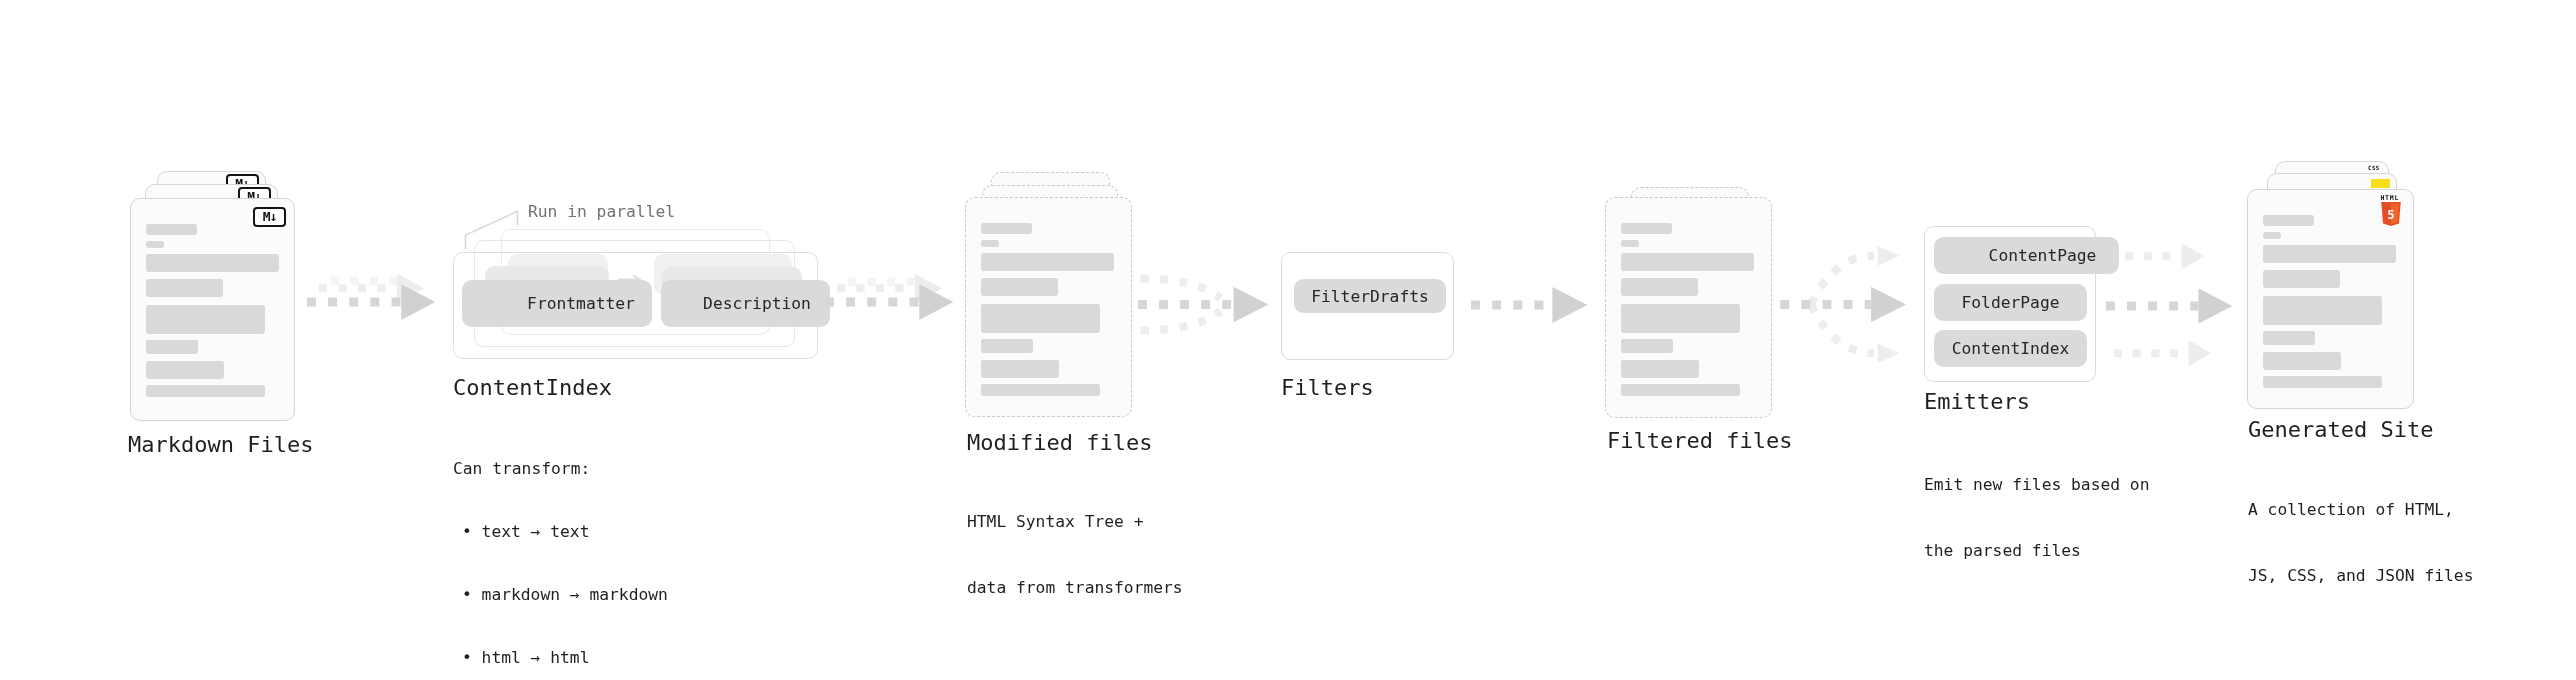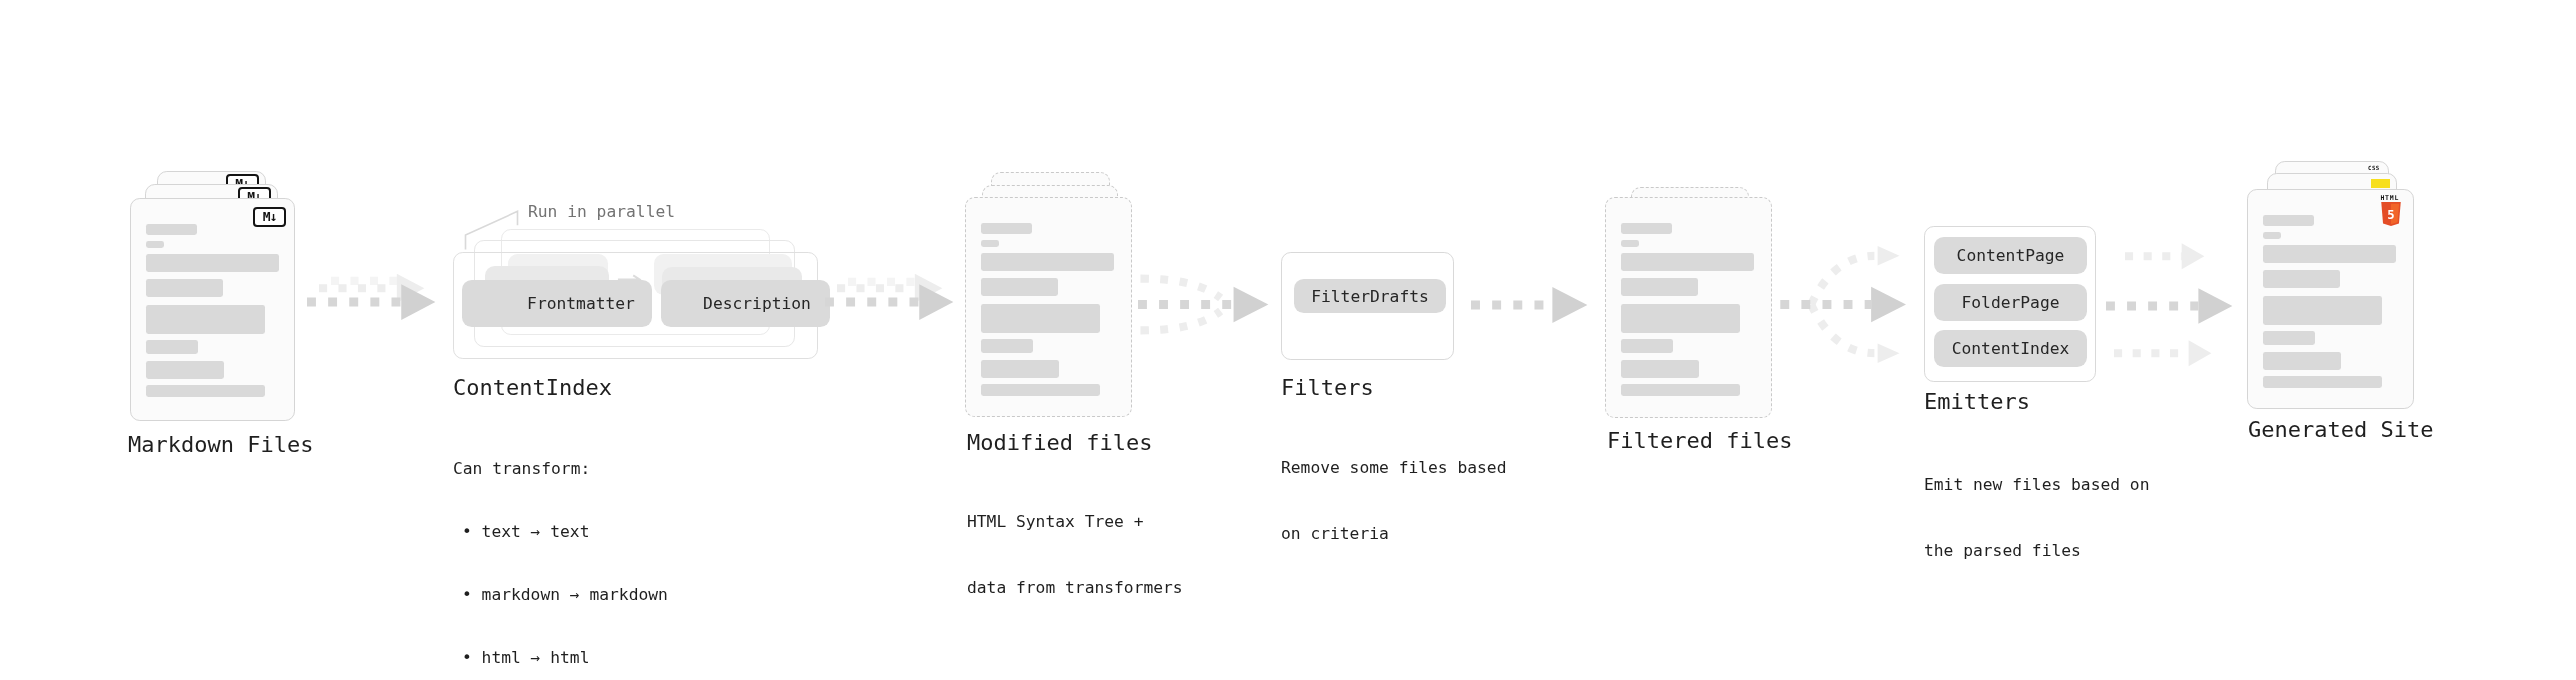--- a/index.html
+++ b/index.html
@@ -151,24 +151,20 @@
   <svg class="abs" style="left:1138px;top:238px;" width="132" height="133" viewBox="0 0 163 164">
     <path d="M3 50 Q 72 50 102 74" fill="none" stroke="#ededed" stroke-width="10" stroke-dasharray="10 14"></path>
     <path d="M3 114 Q 72 114 102 90" fill="none" stroke="#ededed" stroke-width="10" stroke-dasharray="10 14"></path>
     <line x1="0" y1="82" x2="118" y2="82" stroke="#d6d6d6" stroke-width="11" stroke-dasharray="11 15"></line>
     <polygon points="118,60 161,82 118,104" fill="#d1d1d1"></polygon>
   </svg>
 
   <div class="panel" style="left:1281px;top:252px;width:173px;height:108px;"></div>
   <div class="pill" style="left:1294px;top:279px;width:152px;height:34px;">FilterDrafts</div>
   <div class="stage-label" style="left:1281px;top:375px;">Filters</div>
-  <div class="stage-caption" style="left:1281px;top:413px;">
-    <div>Remove some files based</div>
-    <div>on criteria</div>
-  </div>
 
   <svg class="abs" style="left:1471px;top:287px;" width="118" height="36" viewBox="0 0 145 44">
     <line x1="0" y1="22" x2="100" y2="22" stroke="#d6d6d6" stroke-width="11" stroke-dasharray="11 15"></line>
     <polygon points="100,0 143,22 100,44" fill="#d1d1d1"></polygon>
   </svg>
 
   <div class="card dashed" style="left:1631px;top:187px;width:118px;height:65px;"></div>
   <div class="card dashed" style="left:1605px;top:197px;width:167px;height:221px;">
     <div class="bar b1"></div>
     <div class="bar b2"></div>
@@ -184,21 +180,21 @@
   <svg class="abs" style="left:1780px;top:238px;" width="132" height="133" viewBox="0 0 162 164">
     <path d="M38 82 Q 66 22 116 22" fill="none" stroke="#ededed" stroke-width="10" stroke-dasharray="10 14"></path>
     <path d="M38 82 Q 66 142 116 142" fill="none" stroke="#ededed" stroke-width="10" stroke-dasharray="10 14"></path>
     <polygon points="120,10 147,22 120,34" fill="#ededed"></polygon>
     <polygon points="120,130 147,142 120,154" fill="#ededed"></polygon>
     <line x1="0" y1="82" x2="112" y2="82" stroke="#d6d6d6" stroke-width="11" stroke-dasharray="11 15"></line>
     <polygon points="112,60 155,82 112,104" fill="#d1d1d1"></polygon>
   </svg>
 
   <div class="panel" style="left:1924px;top:226px;width:172px;height:156px;"></div>
-  <div class="pill" style="left:1934px;top:237px;width:153px;height:37px;">ContentPage</div>
+  <div class="pill" style="left:1934px;top:237px;width:153px;height:37px;padding-left:32px;">ContentPage</div>
   <div class="pill" style="left:1934px;top:284px;width:153px;height:37px;">FolderPage</div>
   <div class="pill" style="left:1934px;top:330px;width:153px;height:37px;">ContentIndex</div>
   <div class="stage-label" style="left:1924px;top:389px;">Emitters</div>
   <div class="stage-caption" style="left:1924px;top:430px;">
     <div>Emit new files based on</div>
     <div>the parsed files</div>
   </div>
 
   <svg class="abs" style="left:2125px;top:240px;" width="81" height="32.5" viewBox="0 0 100 40">
     <line x1="0" y1="20" x2="70" y2="20" stroke="#ededed" stroke-width="10" stroke-dasharray="10 13"></line>
@@ -234,15 +230,19 @@
     <div class="bar b1"></div>
     <div class="bar b2"></div>
     <div class="bar b3"></div>
     <div class="bar b4"></div>
     <div class="bar b5"></div>
     <div class="bar b6"></div>
     <div class="bar b7"></div>
     <div class="bar b8"></div>
   </div>
   <div class="stage-label" style="left:2248px;top:417px;">Generated Site</div>
+  <div class="stage-caption" style="left:2248px;top:455px;">
+    <div>A collection of HTML,</div>
+    <div>JS, CSS, and JSON files</div>
+  </div>
 
 </div>
 
 
 </body></html>

